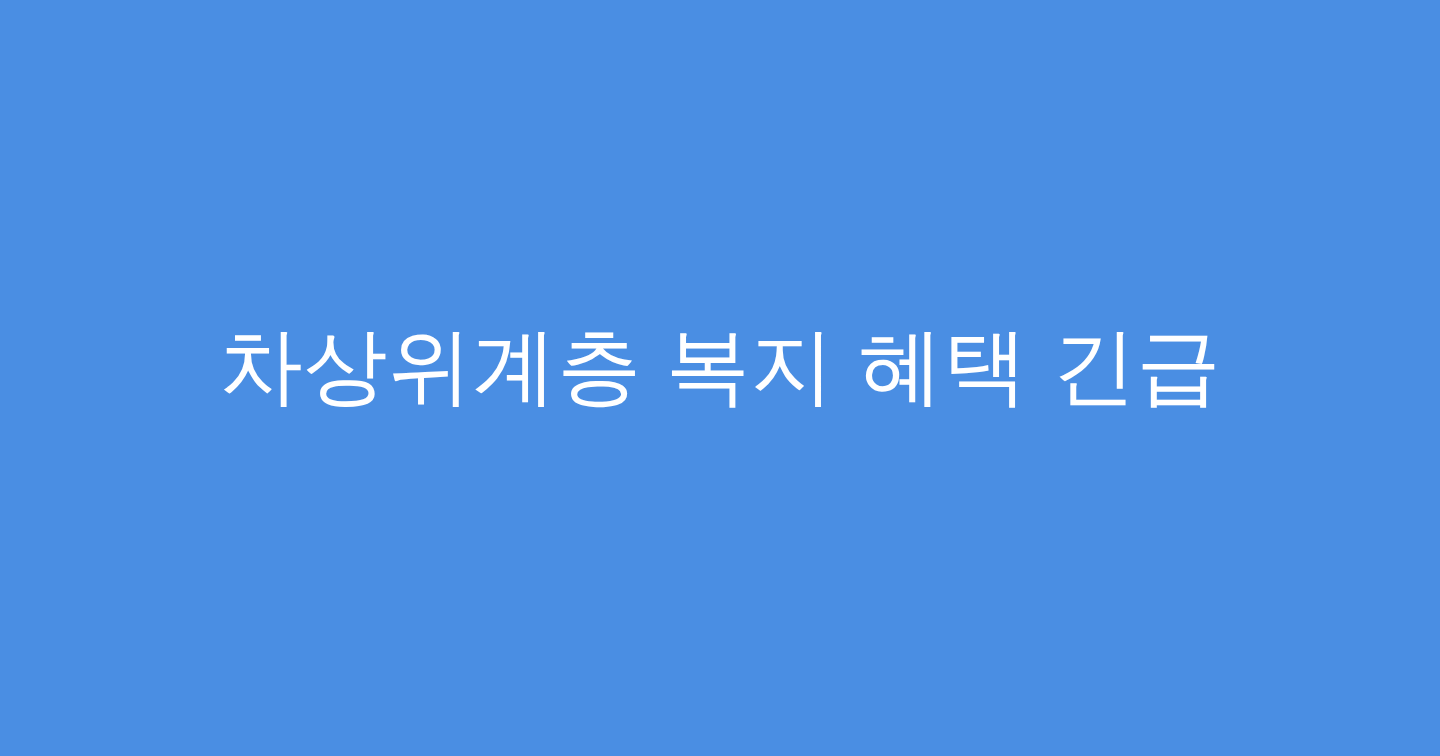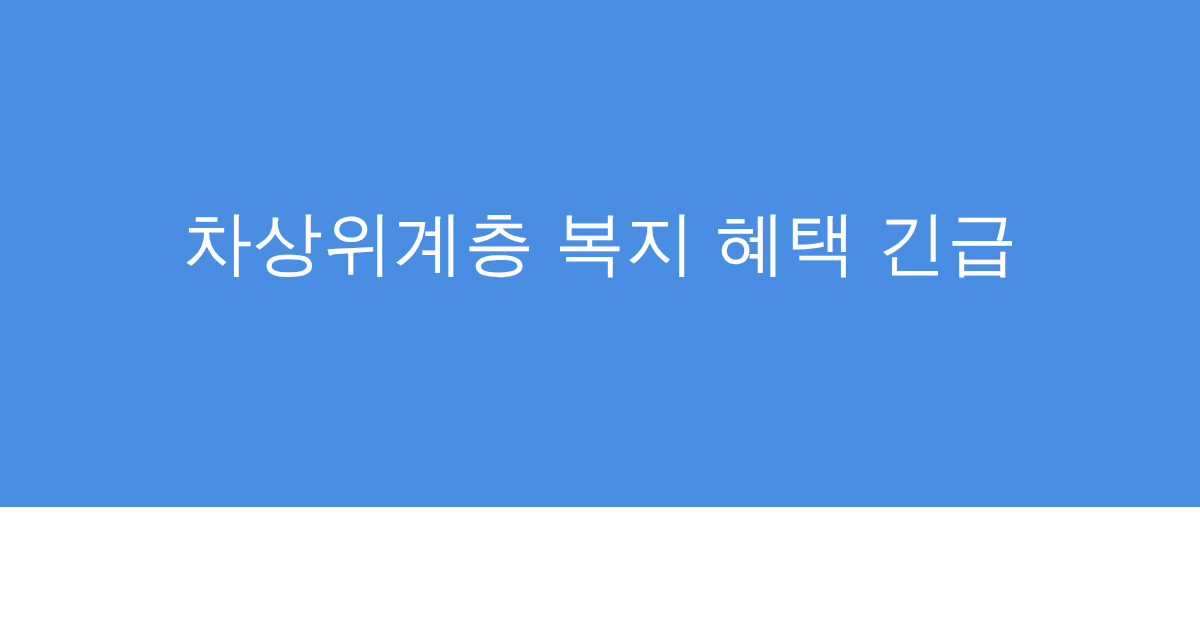--- a/index.html
+++ b/index.html
@@ -13,21 +13,21 @@
     height: 630px;
     overflow: hidden;
     font-family: "Liberation Sans", "DejaVu Sans", sans-serif;
   }
 
   
   .banner {
     position: relative;
     box-sizing: border-box;
     width: 1200px;
-    height: 507px;
+    height: 630px;
     display: flex;
     justify-content: center;
     background-color: #4a8ee3;
     overflow: hidden;
   }
 
   
   .headline-block {
     width: 100%;
     padding: 0 80px;

